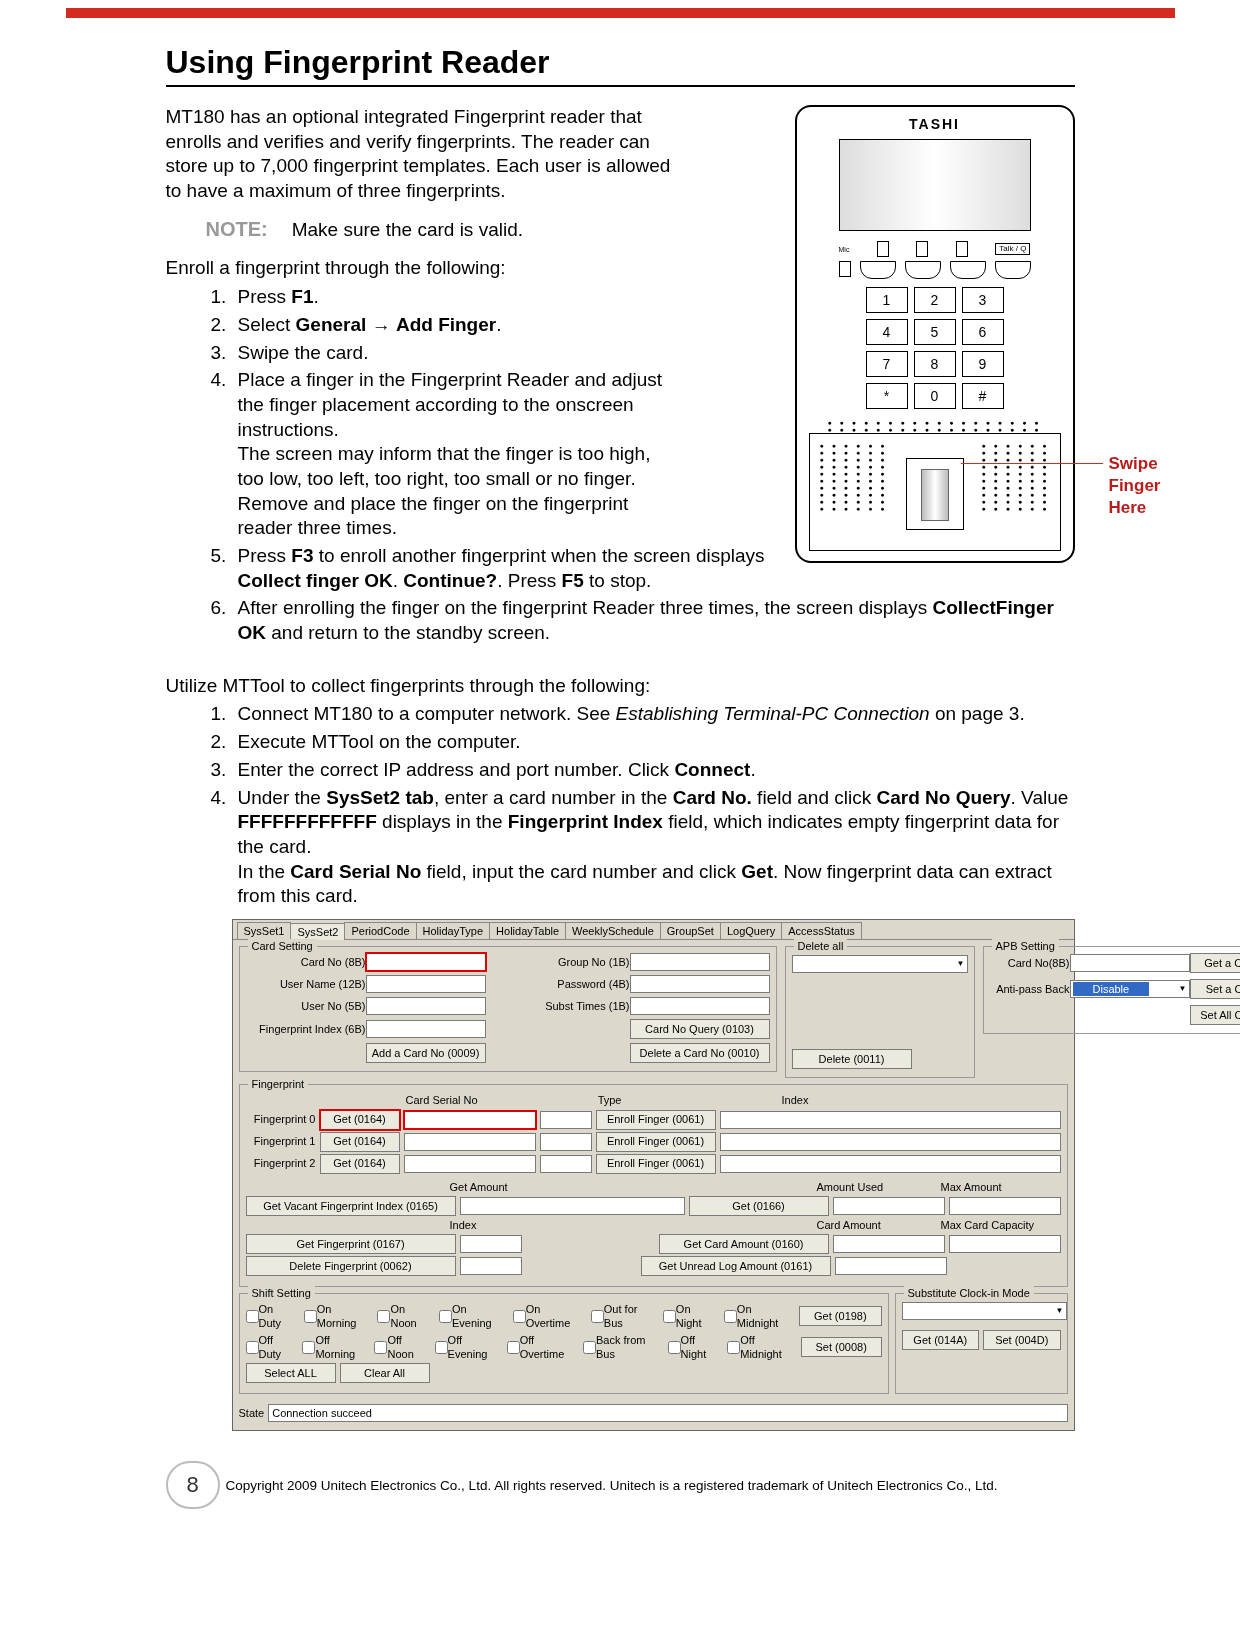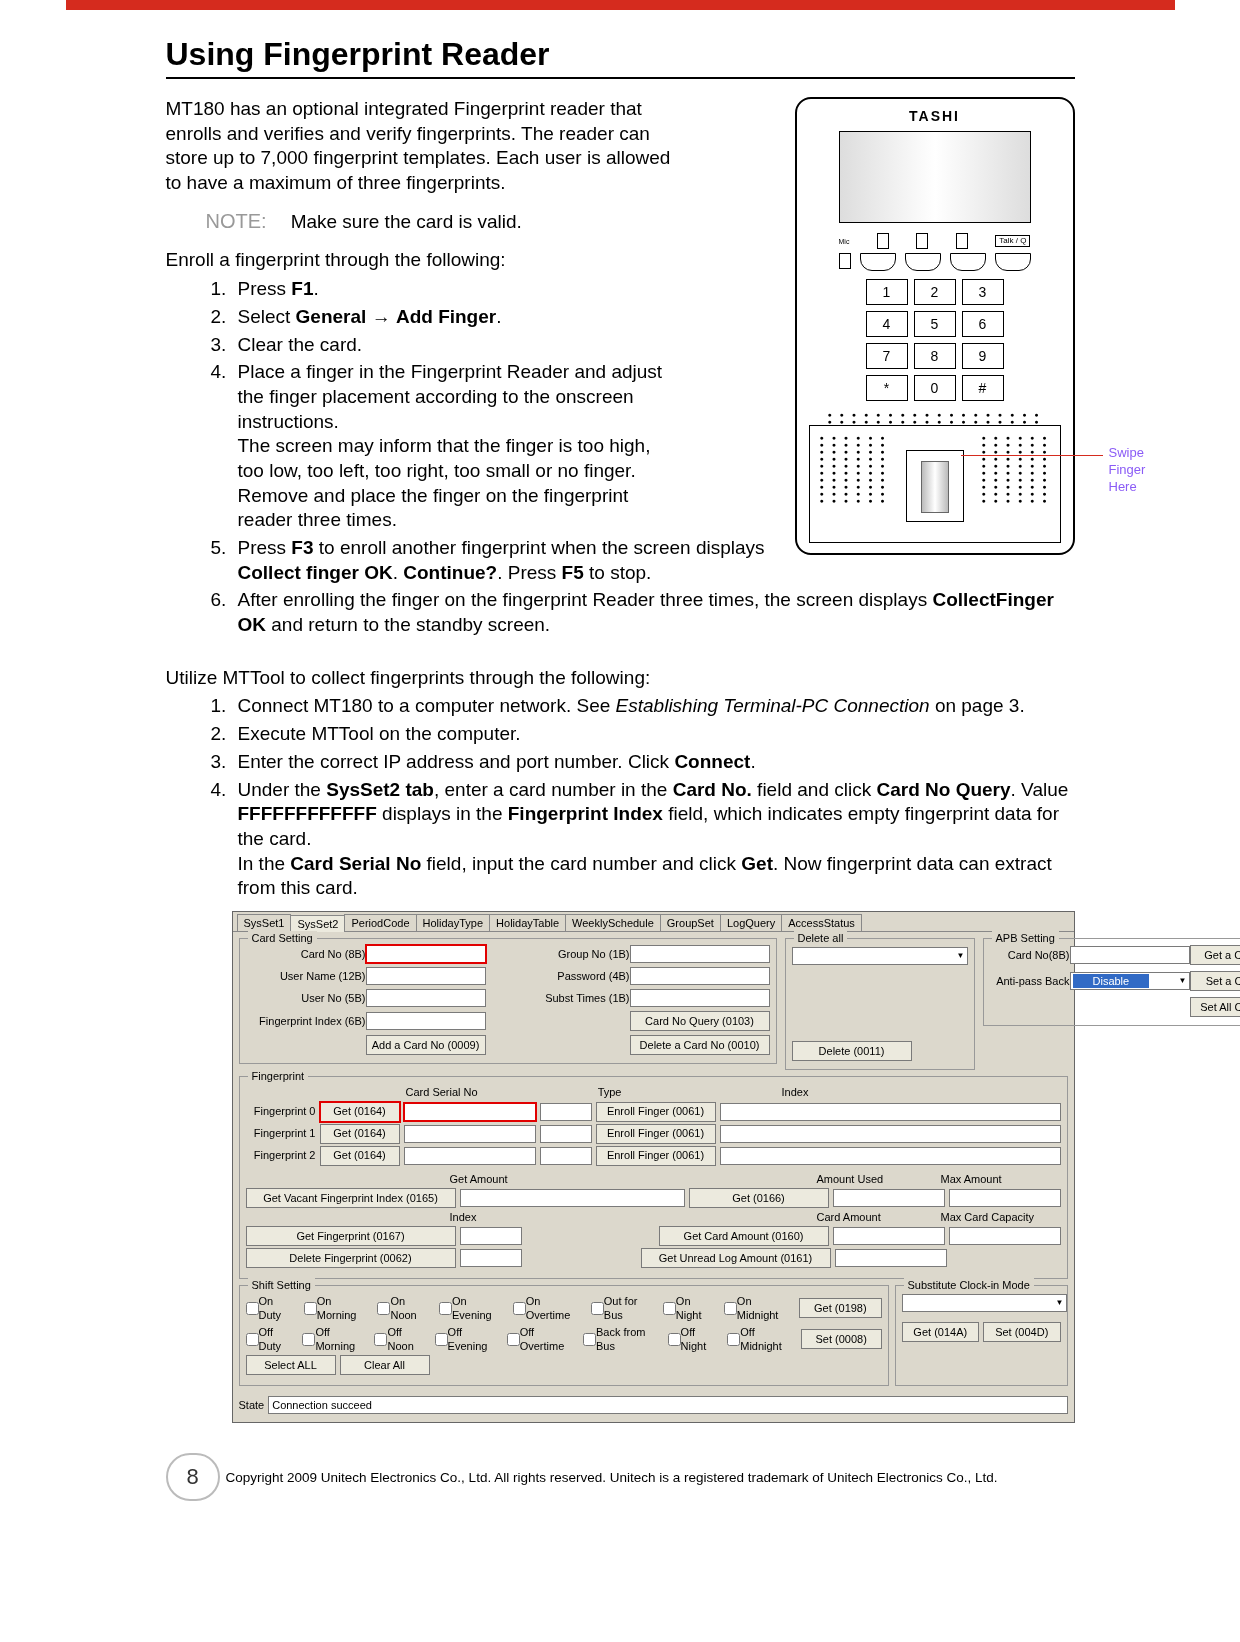--- a/index.html
+++ b/index.html
@@ -1,24 +1,24 @@
 <!DOCTYPE html>
 <html><head>
 <meta charset="utf-8">
 <style>
   html,body{margin:0;padding:0;background:#fff;font-family:Arial,Helvetica,sans-serif;color:#000}
-  .page{width:1109px;margin:0 auto;position:relative;box-sizing:border-box}
+  .page{width:1109px;margin:8px auto;position:relative;box-sizing:border-box}
   .redbar{height:10px;background:#d52b1e;width:100%}
   .content{padding:20px 100px 10px 100px}
   .section-title{font-size:32px;font-weight:700;margin:6px 0 2px 0}
   .hr{border:0;border-top:2px solid #000;margin:4px 0 18px 0;height:0}
   .body{font-size:19px;line-height:1.3}
   .intro{max-width:520px}
   .note-row{display:flex;align-items:flex-start;margin:12px 0 14px 40px}
-  .note-label{font-weight:400;color:#999;font-size:20px;margin-right:24px;letter-spacing:0}
+  .note-label{font-weight:700;color:#999;font-size:20px;margin-right:24px;letter-spacing:0}
   .note-text{font-size:19px;padding-top:2px}
   .ol{list-style:decimal;margin:4px 0 10px 66px;padding:0}
   .ol>li{margin:3px 0;padding-left:6px}
   .lead{margin:10px 0 4px 0}
   .b{font-weight:700}
   .arrow{font-family:Arial}
   .i{font-style:italic}
   .float-dev{float:right;width:280px;margin:0 0 6px 12px}
   
   .device{border:2px solid #000;border-radius:16px;padding:8px 12px 10px 12px;box-sizing:border-box}
@@ -32,21 +32,21 @@
   .keypad{display:grid;grid-template-columns:repeat(3,42px);grid-gap:6px;justify-content:center;margin-bottom:10px}
   .key{height:24px;border:1px solid #000;display:flex;align-items:center;justify-content:center;font-size:14px}
   .dotbox{border:1px solid #000;padding:8px;position:relative;height:100px}
   .dots-l,.dots-r{position:absolute;top:8px;font-size:7px;line-height:7px;letter-spacing:3px;color:#000}
   .dots-l{left:10px;text-align:left}
   .dots-r{right:10px;text-align:right}
   .dotabove{text-align:center;font-size:7px;letter-spacing:3px;color:#000;line-height:7px}
   .fp{position:absolute;left:50%;top:24px;transform:translateX(-50%);width:56px;height:70px;border:1px solid #000}
   .fp-inner{margin:10px 14px;height:50px;background:linear-gradient(90deg,#bbb,#fff 50%,#bbb);border:1px solid #666}
   .callout-line{position:absolute;height:1px;background:#d52b1e}
-  .callout-text{color:#8b5cf6;font-weight:400;font-size:13px;position:absolute}
+  .callout-text{color:#b91c1c;font-weight:700;font-size:17px;position:absolute}
   .device-wrap{position:relative}
   
   .tool{border:1px solid #666;font-family:Tahoma,Arial,sans-serif;font-size:11px;background:#dcd8cc;color:#000;margin-top:10px}
   .titlebar{background:linear-gradient(#3a6ecb,#1b3f8b);color:#fff;padding:2px 6px;display:flex;justify-content:space-between;align-items:center}
   .titlebar .x{background:#ccc;color:#000;border:1px solid #888;width:16px;height:14px;text-align:center;line-height:12px;font-weight:700}
   .tabs{display:flex;gap:0;border-bottom:1px solid #888;background:#dcd8cc;padding:2px 2px 0 4px;flex-wrap:wrap}
   .tab{border:1px solid #888;border-bottom:none;padding:1px 6px;background:#dcd8cc;font-size:11px;margin-right:-1px}
   .tab.active{background:#eceade;position:relative;top:1px}
   .panel{padding:6px}
   .grp{border:1px solid #999;padding:6px 6px 8px 6px;margin-bottom:6px;position:relative}
@@ -134,21 +134,21 @@
 
       <div class="note-row">
         <div class="note-label">NOTE:</div>
         <div class="note-text">Make sure the card is valid.</div>
       </div>
 
       <div class="lead">Enroll a fingerprint through the following:</div>
       <ol class="ol">
         <li><span>Press </span><span class="b">F1</span><span>.</span></li>
         <li><span>Select </span><span class="b">General</span><span class="arrow b"> → </span><span class="b">Add Finger</span><span>.</span></li>
-        <li>Clear the card.</li>
+        <li>Swipe the card.</li>
         <li style="white-space:pre-line;max-width:440px">Place a finger in the Fingerprint Reader and adjust the finger placement according to the onscreen instructions.
 The screen may inform that the finger is too high, too low, too left, too right, too small or no finger. Remove and place the finger on the fingerprint reader three times.</li>
         <li style="clear:none"><span>Press </span><span class="b">F3</span><span> to enroll another fingerprint when the screen displays </span><span class="b">Collect finger OK</span><span>. </span><span class="b">Continue?</span><span>. Press </span><span class="b">F5</span><span> to stop.</span></li>
         <li><span>After enrolling the finger on the fingerprint Reader three times, the screen displays </span><span class="b">CollectFinger OK</span><span> and return to the standby screen.</span></li>
       </ol>
 
       <div style="clear:both"></div>
 
       <div class="lead" style="margin-top:18px">Utilize MTTool to collect fingerprints through the following:</div>
       <ol class="ol">

